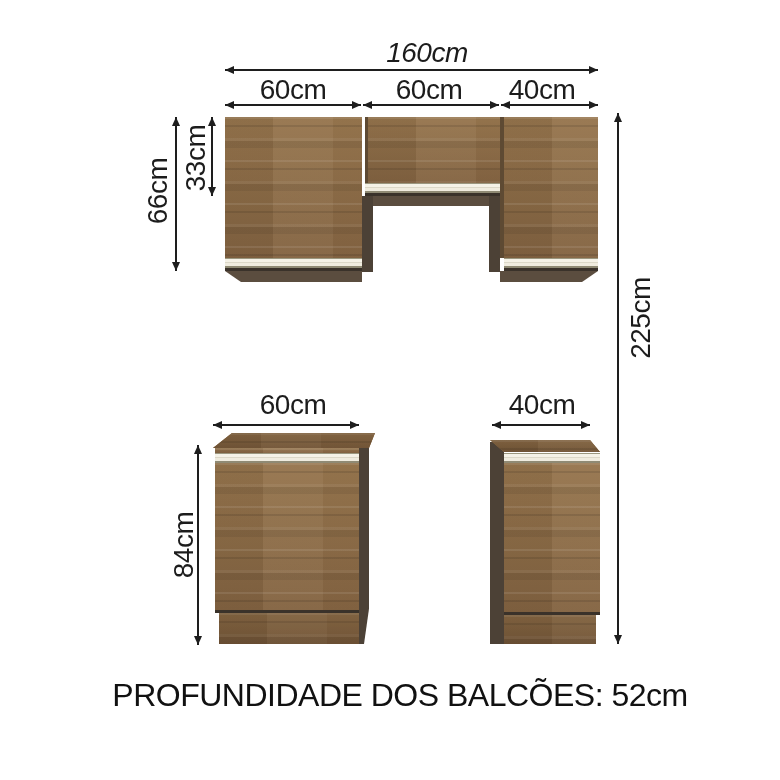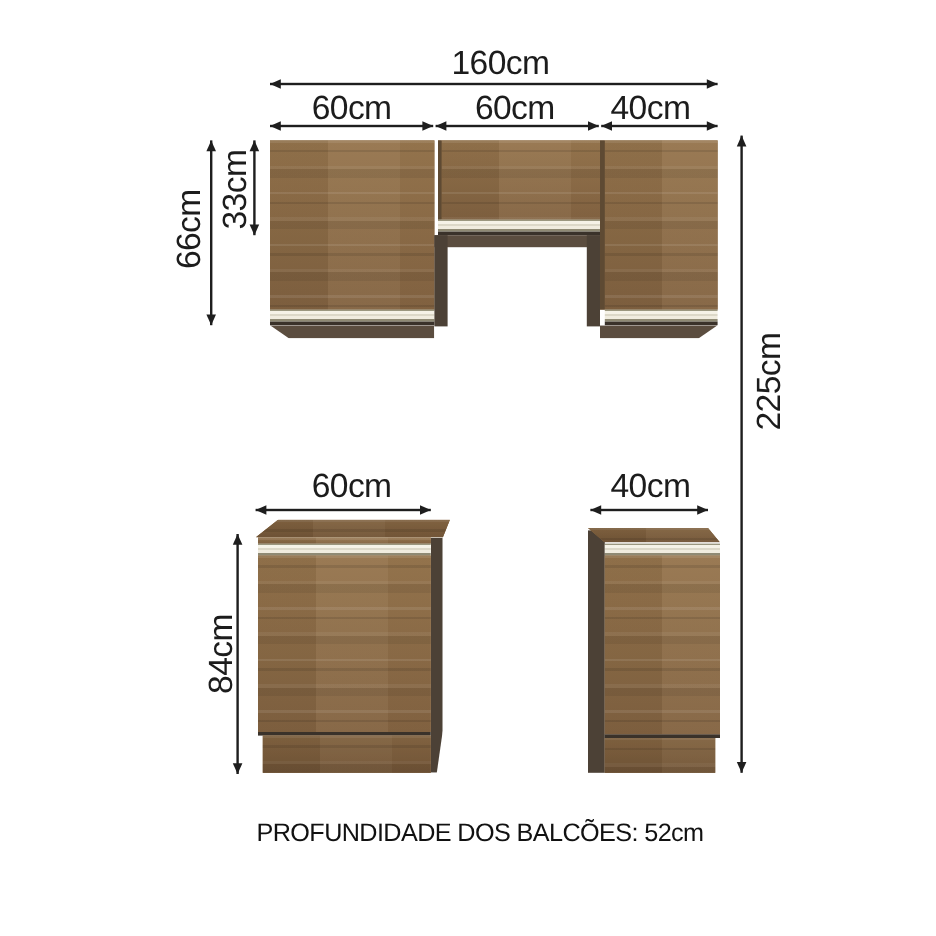--- a/index.html
+++ b/index.html
@@ -47,29 +47,29 @@
   .arrow-v{position:absolute;width:2px;background:#1e1e1e;}
   .arrow-v::before{content:"";position:absolute;top:0;left:-3px;
     border-left:4px solid transparent;border-right:4px solid transparent;border-bottom:9px solid #1e1e1e;}
   .arrow-v::after{content:"";position:absolute;bottom:0;left:-3px;
     border-left:4px solid transparent;border-right:4px solid transparent;border-top:9px solid #1e1e1e;}
   
   .dimlbl{position:absolute;font-size:28px;line-height:28px;letter-spacing:-0.5px;
     white-space:nowrap;transform:translate(-50%,-50%);color:#1c1c1c;}
   .dimlbl.rot{transform:translate(-50%,-50%) rotate(-90deg);}
   .footer{position:absolute;left:400px;top:672px;transform:translateX(-50%);
-    text-align:center;font-size:21px;line-height:46px;letter-spacing:-0.5px;
+    text-align:center;font-size:32px;line-height:46px;letter-spacing:-0.5px;
     white-space:nowrap;color:#111;}
 </style>
 </head>
 <body>
 
 <div class="canvas">
 
-  <div class="dimlbl" style="left:417px;top:53px;">160cm</div>
+  <div class="dimlbl" style="left:427px;top:53px;font-style:italic;">160cm</div>
   <div class="arrow-h" style="left:225px;top:69px;width:373px;"></div>
 
   <div class="dimlbl" style="left:293px;top:90px;">60cm</div>
   <div class="arrow-h" style="left:225px;top:104px;width:136px;"></div>
 
   <div class="dimlbl" style="left:429px;top:90px;">60cm</div>
   <div class="arrow-h" style="left:363px;top:104px;width:136px;"></div>
 
   <div class="dimlbl" style="left:542px;top:90px;">40cm</div>
   <div class="arrow-h" style="left:501px;top:104px;width:97px;"></div>

